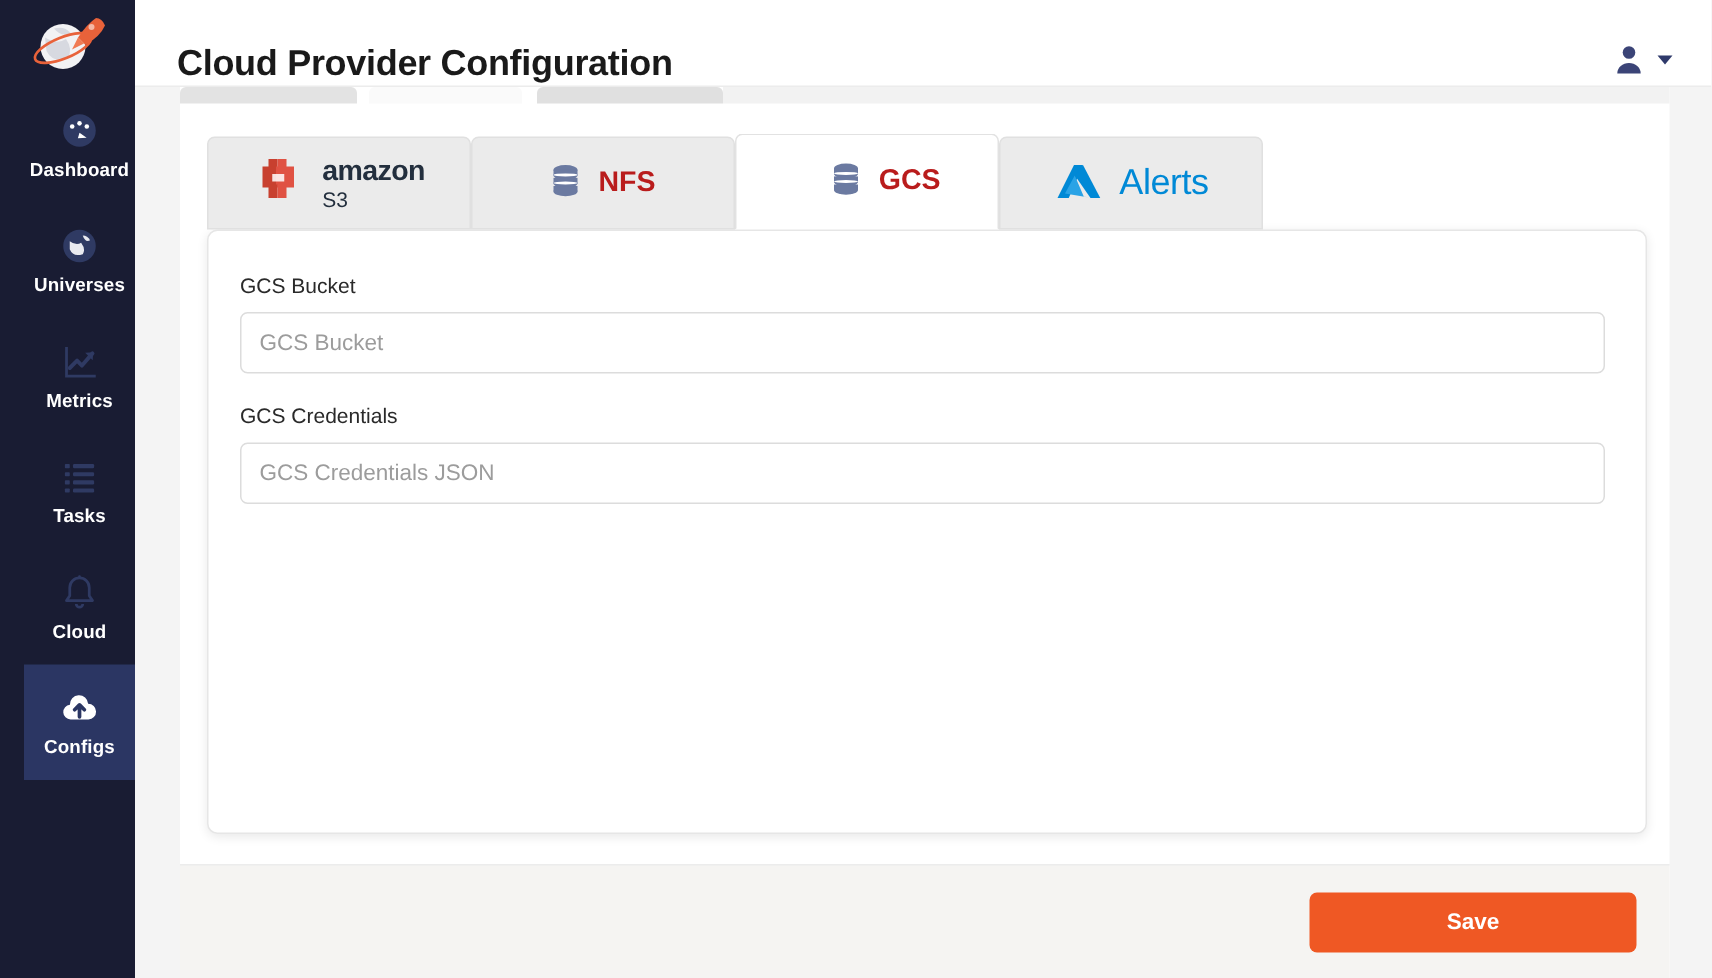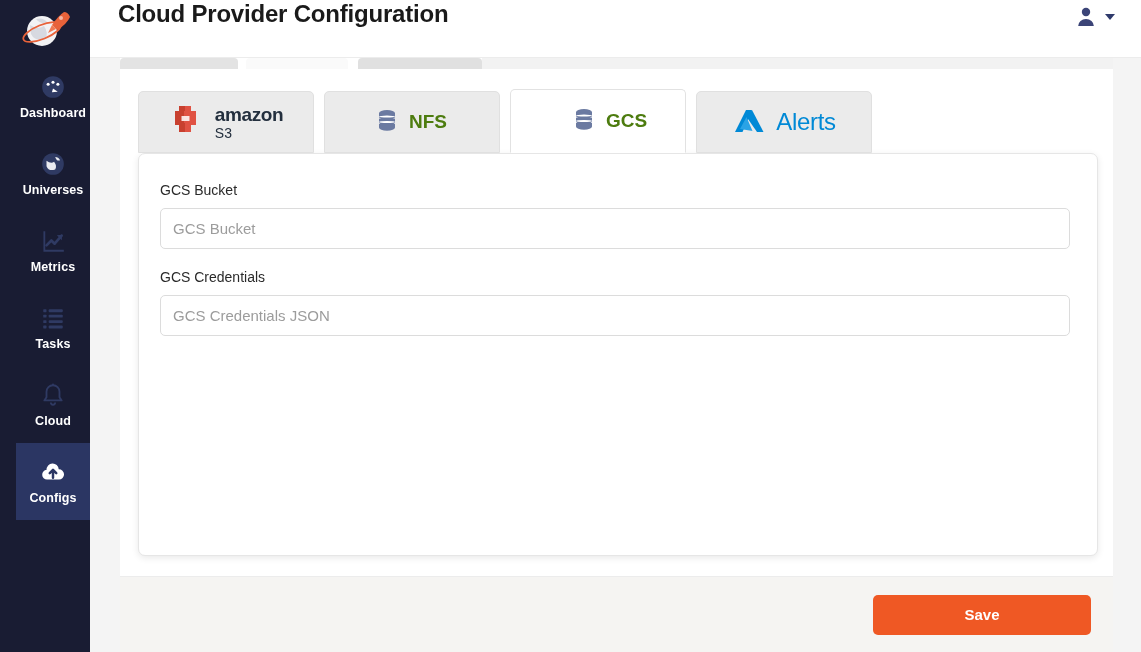--- a/index.html
+++ b/index.html
@@ -32,21 +32,21 @@
   .nav-label {
     color: #ffffff; font-size: 12.5px; font-weight: bold; letter-spacing: .1px;
     line-height: 1;
   }
   .nav-icon { width: 26px; height: 26px; display:block; }
 
   
   .main { flex: 1; height: 652px; position: relative; background: #f4f4f4; }
   .topbar {
     height: 58px; background: #ffffff;
-    display: flex; align-items: flex-start; justify-content: space-between;
+    display: flex; align-items: flex-end; justify-content: space-between;
     padding: 0 22px 0 28px;
     border-bottom: 1px solid #ececec;
     position: relative; z-index: 4;
   }
   .page-title {
     font-size: 24px; font-weight: bold; color: #1a1a1a; letter-spacing: -.2px;
   }
   .user-menu { display: flex; align-items: center; gap: 9px; cursor: pointer; padding: 6px 4px; }
   .caret {
     width: 0; height: 0; border-left: 5px solid transparent; border-right: 5px solid transparent;
@@ -63,40 +63,40 @@
   .ghost-tabs { position: absolute; left: 0; top: 0; width: 100%; height: 11px; }
   .ghost-tab { position: absolute; top: 0; height: 11px; background: #e3e3e3; border-radius: 4px 4px 0 0;}
   .ghost-tab.g1 { left: 0px; width: 118px; }
   .ghost-tab.g2 { left: 126px; width: 102px; background: #fafafa; }
   .ghost-tab.g3 { left: 238px; width: 124px; background: #e0e0e0; }
   .ghost-rest  { position: absolute; left: 362px; top: 0; right: 0; height: 11px; background: #f2f2f2;}
 
   
   .tab-strip {
     position: absolute; left: 18px; top: 33px; width: 960px; height: 62px;
-    display: flex; align-items: flex-end; gap: 10px;
+    display: flex; align-items: flex-end; 
     z-index: 3;
   }
   .cloud-tab {
     width: 176px; height: 62px;
     background: #ebebeb;
     border: 1px solid #e0e0e0;
     border-radius: 5px 5px 0 0;
     display: flex; align-items: center; justify-content: center;
     cursor: pointer; position: relative;
   }
   .cloud-tab.active {
     background: #ffffff;
     border-color: #e2e2e2;
     border-bottom-color: #ffffff;
     height: 64px;
     z-index: 4;
     padding-left: 25px;
   }
-  .tab-label { font-size: 19px; font-weight: bold; color: #4d7c0f; }
+  .tab-label { font-size: 19px; font-weight: bold; color: #b91c1c; }
   .tab-inner { display: flex; align-items: center; gap: 12px; }
 
   
   .panel {
     position: absolute; left: 18px; top: 95px; width: 960px; height: 403px;
     background: #ffffff;
     border: 1px solid #e6e6e6;
     border-radius: 7px;
     box-shadow: 0 2px 7px rgba(0,0,0,.09);
     padding: 28px 21px 0 21px;

